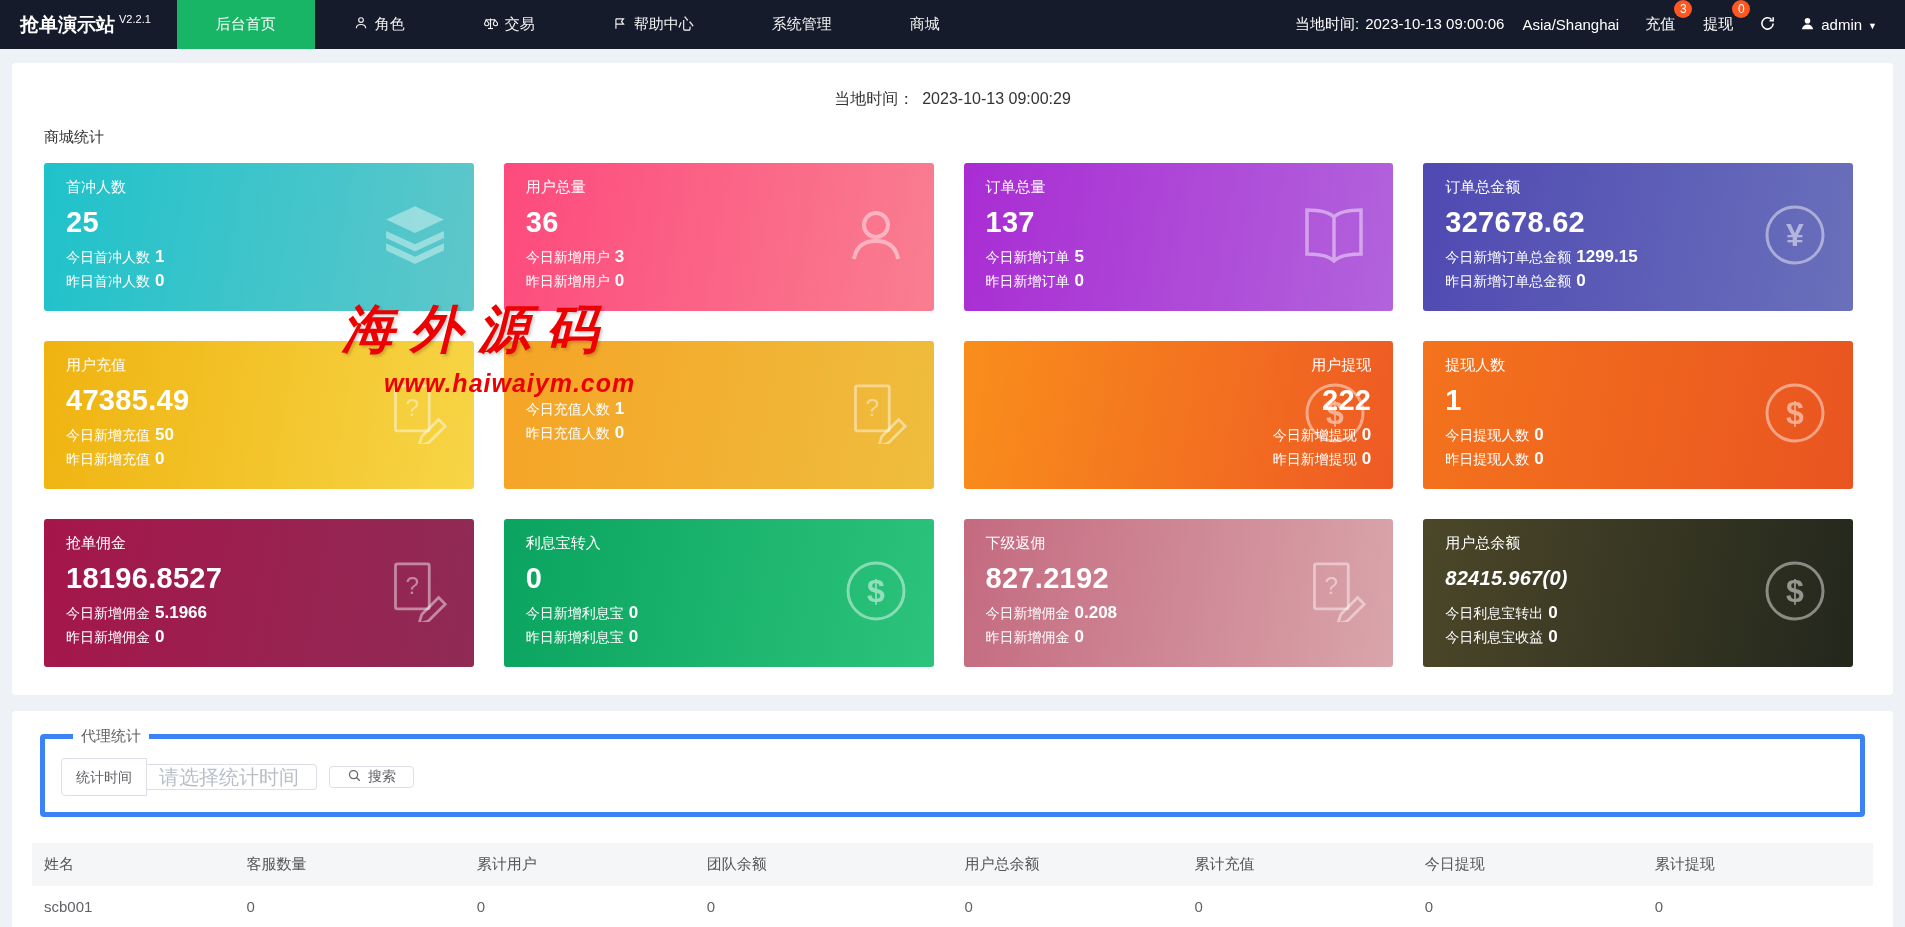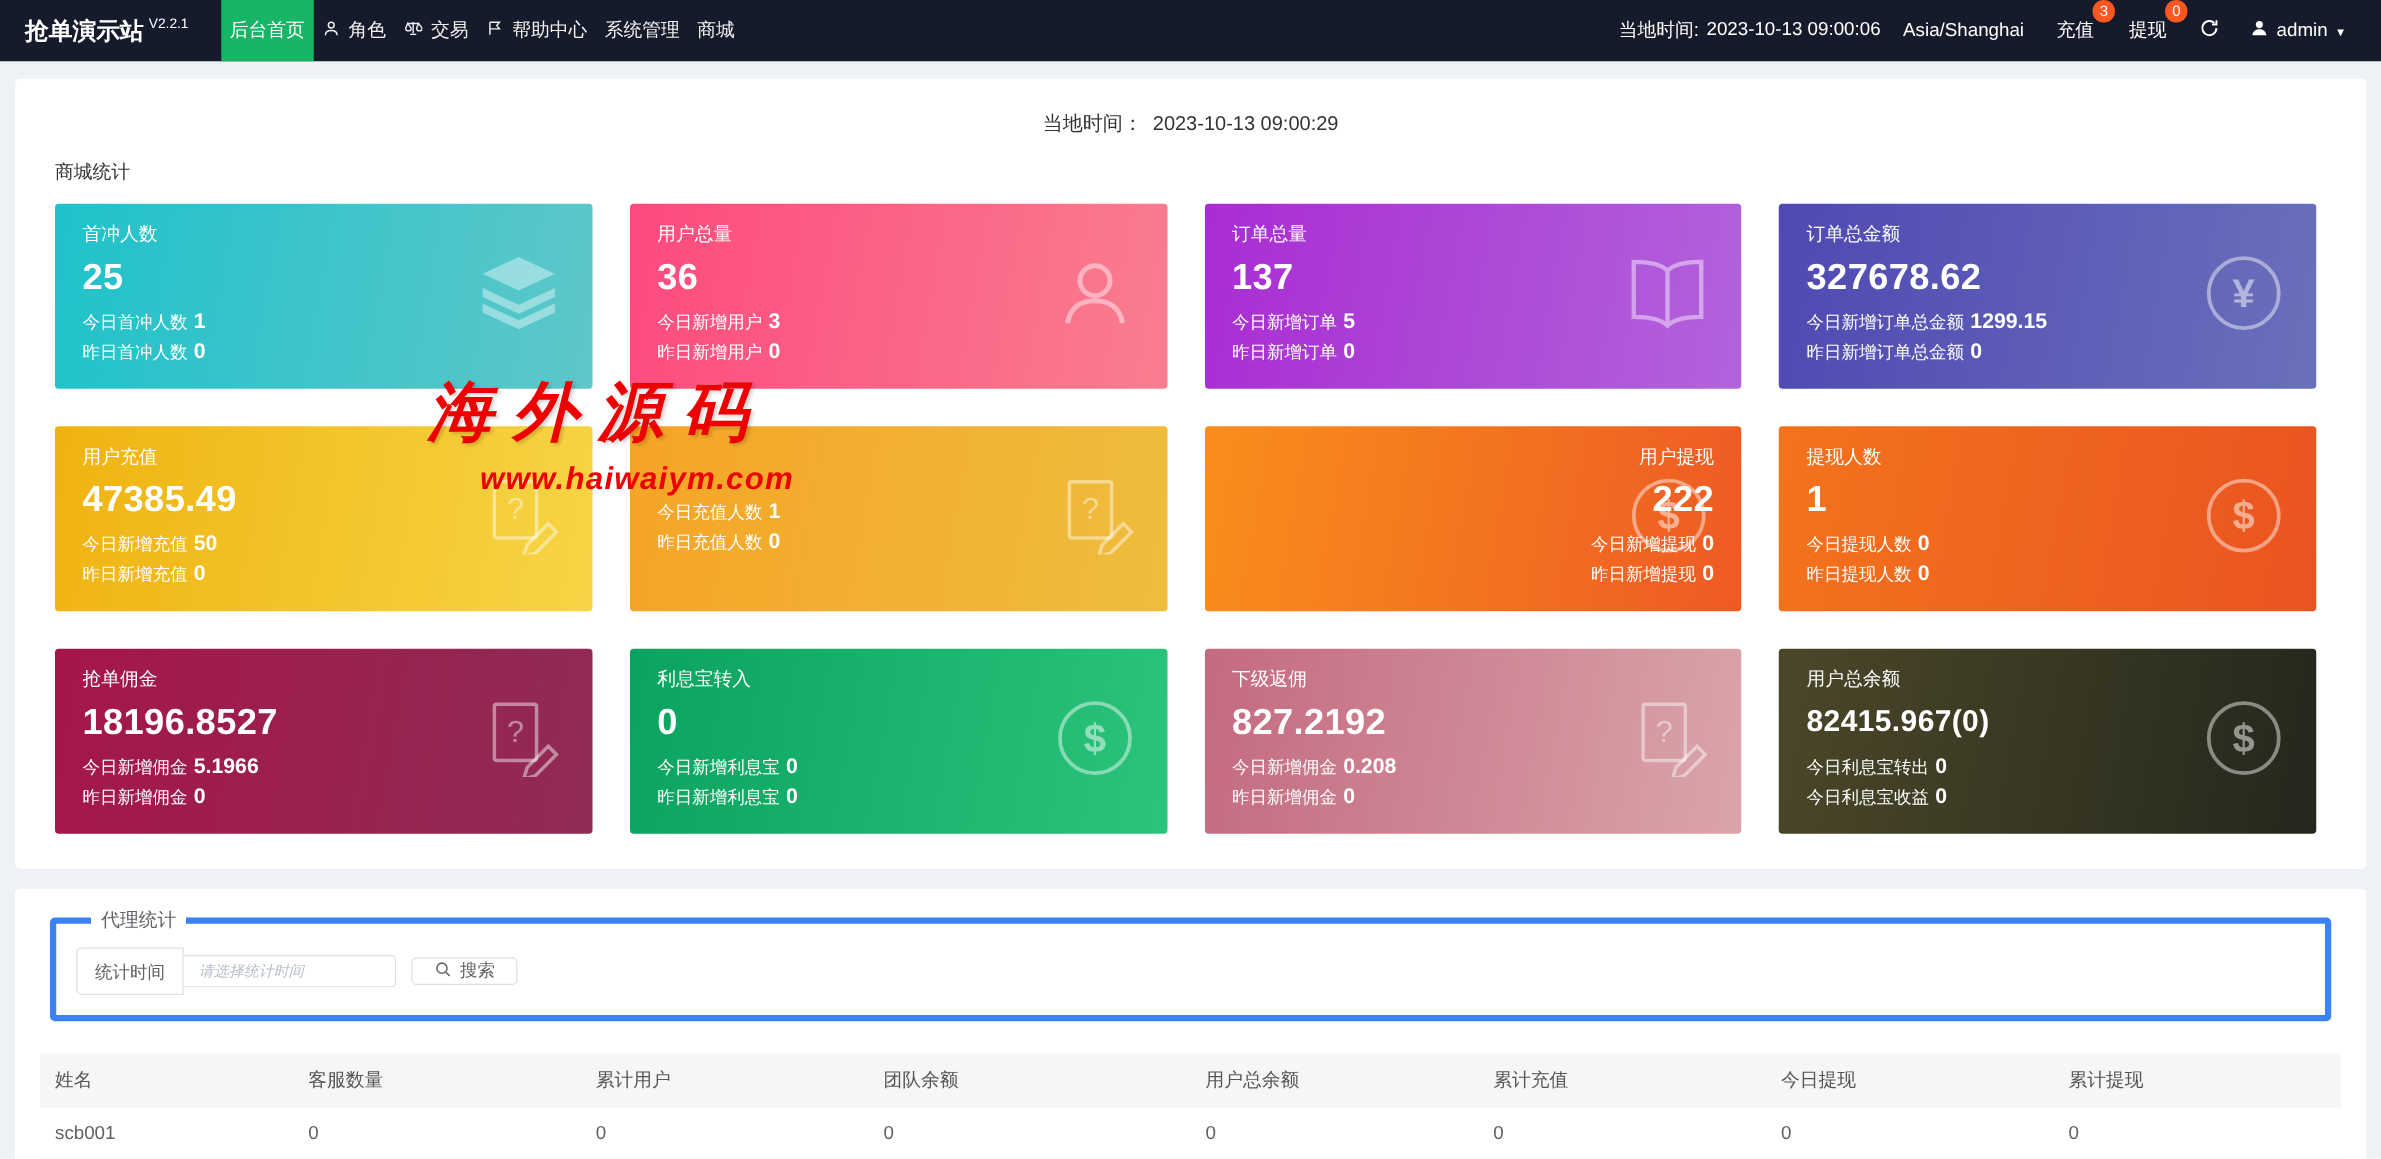--- a/index.html
+++ b/index.html
@@ -4,21 +4,21 @@
 <style>
   * { margin:0; padding:0; box-sizing:border-box; }
   html,body { width:1905px; height:927px; overflow:hidden; }
   body { font-family:"Liberation Sans","DejaVu Sans",sans-serif; background:#eef1f5; color:#333; }
 
   
   .navbar { height:49px; background:#161b2b; display:flex; align-items:stretch; color:#fff; }
   .brand { display:flex; align-items:center; font-size:19px; font-weight:bold; padding:0 26px 0 20px; white-space:nowrap; }
   .brand sup { font-size:11px; font-weight:normal; margin-left:4px; transform:translateY(-6px); }
   .menu { display:flex; align-items:stretch; }
-  .menu-item { display:flex; align-items:center; gap:7px; padding:0 7px; font-size:15px; color:#f2f2f2; cursor:pointer; white-space:nowrap; }
+  .menu-item { display:flex; align-items:center; gap:7px; padding:0 39px; font-size:15px; color:#f2f2f2; cursor:pointer; white-space:nowrap; }
   .menu-item.active { background:#18b566; color:#fff; }
   .menu-item svg { flex:0 0 auto; }
   .nav-right { margin-left:auto; display:flex; align-items:center; gap:24px; padding-right:28px; font-size:15px; white-space:nowrap; }
   .nav-time { display:flex; gap:6px; }
   .nav-tz { margin-left:-6px; }
   .nav-badged { position:relative; cursor:pointer; padding:2px 2px; }
   .nav-badged .badge { position:absolute; top:-13px; right:-15px; background:#ff5722; color:#fff; font-size:12px; min-width:18px; height:18px; line-height:18px; border-radius:9px; text-align:center; padding:0 4px; font-style:normal; }
   .nav-refresh, .nav-user { display:flex; align-items:center; gap:6px; cursor:pointer; }
   .caret { font-size:9px; transform:translateY(1px); }
 
@@ -27,21 +27,21 @@
   .stats-panel { margin-top:14px; position:relative; padding:16px 0 28px; }
   .panel-time { text-align:center; font-size:16px; color:#333; padding:10px 0 18px; }
   .panel-time b { font-weight:normal; margin-left:8px; }
   .section-title { font-size:15px; color:#333; padding:0 32px 16px; }
 
   
   .cards-grid { display:grid; grid-template-columns:repeat(4,1fr); gap:30px; padding:0 40px 0 32px; }
   .card { height:148px; border-radius:3px; color:#fff; position:relative; padding:15px 22px; overflow:hidden; }
   .card-title { font-size:15px; margin-bottom:7px; }
   .card-value { font-size:29px; font-weight:bold; min-height:36px; line-height:36px; margin-bottom:5px; letter-spacing:.3px; }
-  .card.small-value .card-value { font-size:24px; }
+  .card.small-value .card-value { font-size:20px;font-style:italic; }
   .card-line { font-size:14px; line-height:24px; }
   .card-line b { font-size:17px; margin-left:5px; }
   .card-icon { position:absolute; right:26px; top:50%; transform:translateY(-50%); }
   .g1 { background:linear-gradient(100deg,#1fc2ca,#5ec7ca); }
   .g2 { background:linear-gradient(100deg,#fd4a7d,#f97e90); }
   .g3 { background:linear-gradient(100deg,#a92cd3,#b263dc); }
   .g4 { background:linear-gradient(100deg,#4f49b2,#6a70bb); }
   .g5 { background:linear-gradient(100deg,#efb310,#f7d546); }
   .g6 { background:linear-gradient(100deg,#f5a426,#efbd3d); }
   .g7 { background:linear-gradient(100deg,#f98e1b,#ee5a24);text-align:right; }
@@ -55,21 +55,21 @@
   .watermark { position:absolute; left:330px; top:232px; color:#ec0000; pointer-events:none; z-index:6; }
   .wm1 { font-family:"DejaVu Serif","Liberation Serif",serif; font-style:italic; font-weight:bold; font-size:52px; letter-spacing:16px; text-shadow:2px 2px 3px rgba(0,0,0,.18); }
   .wm2 { font-size:25px; font-weight:bold; font-style:italic; margin:4px 8px 0 42px; letter-spacing:1px; }
 
   
   .agent-panel { margin-top:16px; padding:16px 0 20px; min-height:280px; }
   .agent-fieldset { border:5px solid #3b82f6; border-radius:4px; margin:0 28px; padding:12px 16px 16px; }
   .agent-fieldset legend { font-size:15px; color:#606266; padding:0 8px; margin-left:12px; }
   .filter-row { display:flex; align-items:center; }
   .ig-label { border:1px solid #dcdfe6; border-right:1px solid #dcdfe6; border-radius:4px 0 0 4px; height:38px; line-height:36px; padding:0 14px; font-size:14px; color:#606266; background:#fff; }
-  .filter-input { border:1px solid #dcdfe6; border-left:none; border-radius:0 4px 4px 0; height:26px; padding:0 12px; font-size:12px; width:170px; color:#606266; outline:none;font-style:italic; }
+  .filter-input { border:1px solid #dcdfe6; border-left:none; border-radius:0 4px 4px 0; height:26px; padding:0 12px; font-size:20px; width:170px; color:#606266; outline:none; }
   .filter-input::placeholder { color:#b8bec9; }
   .search-btn { margin-left:12px; height:22px; padding:0 17px; border:1px solid #dcdfe6; border-radius:4px; background:#fff; font-size:14px; color:#606266; display:flex; align-items:center; gap:6px; cursor:pointer; font-family:inherit; }
 
   
   .agent-table { width:calc(100% - 40px); margin:26px 20px 0; border-collapse:collapse; table-layout:fixed; }
   .agent-table th { background:#f5f6f7; text-align:left; font-weight:normal; color:#555; font-size:15px; padding:12px 12px; }
   .agent-table td { color:#606266; font-size:15px; padding:12px 12px; border-bottom:1px solid #ebeef5; }
 </style>
 </head>
 <body>

